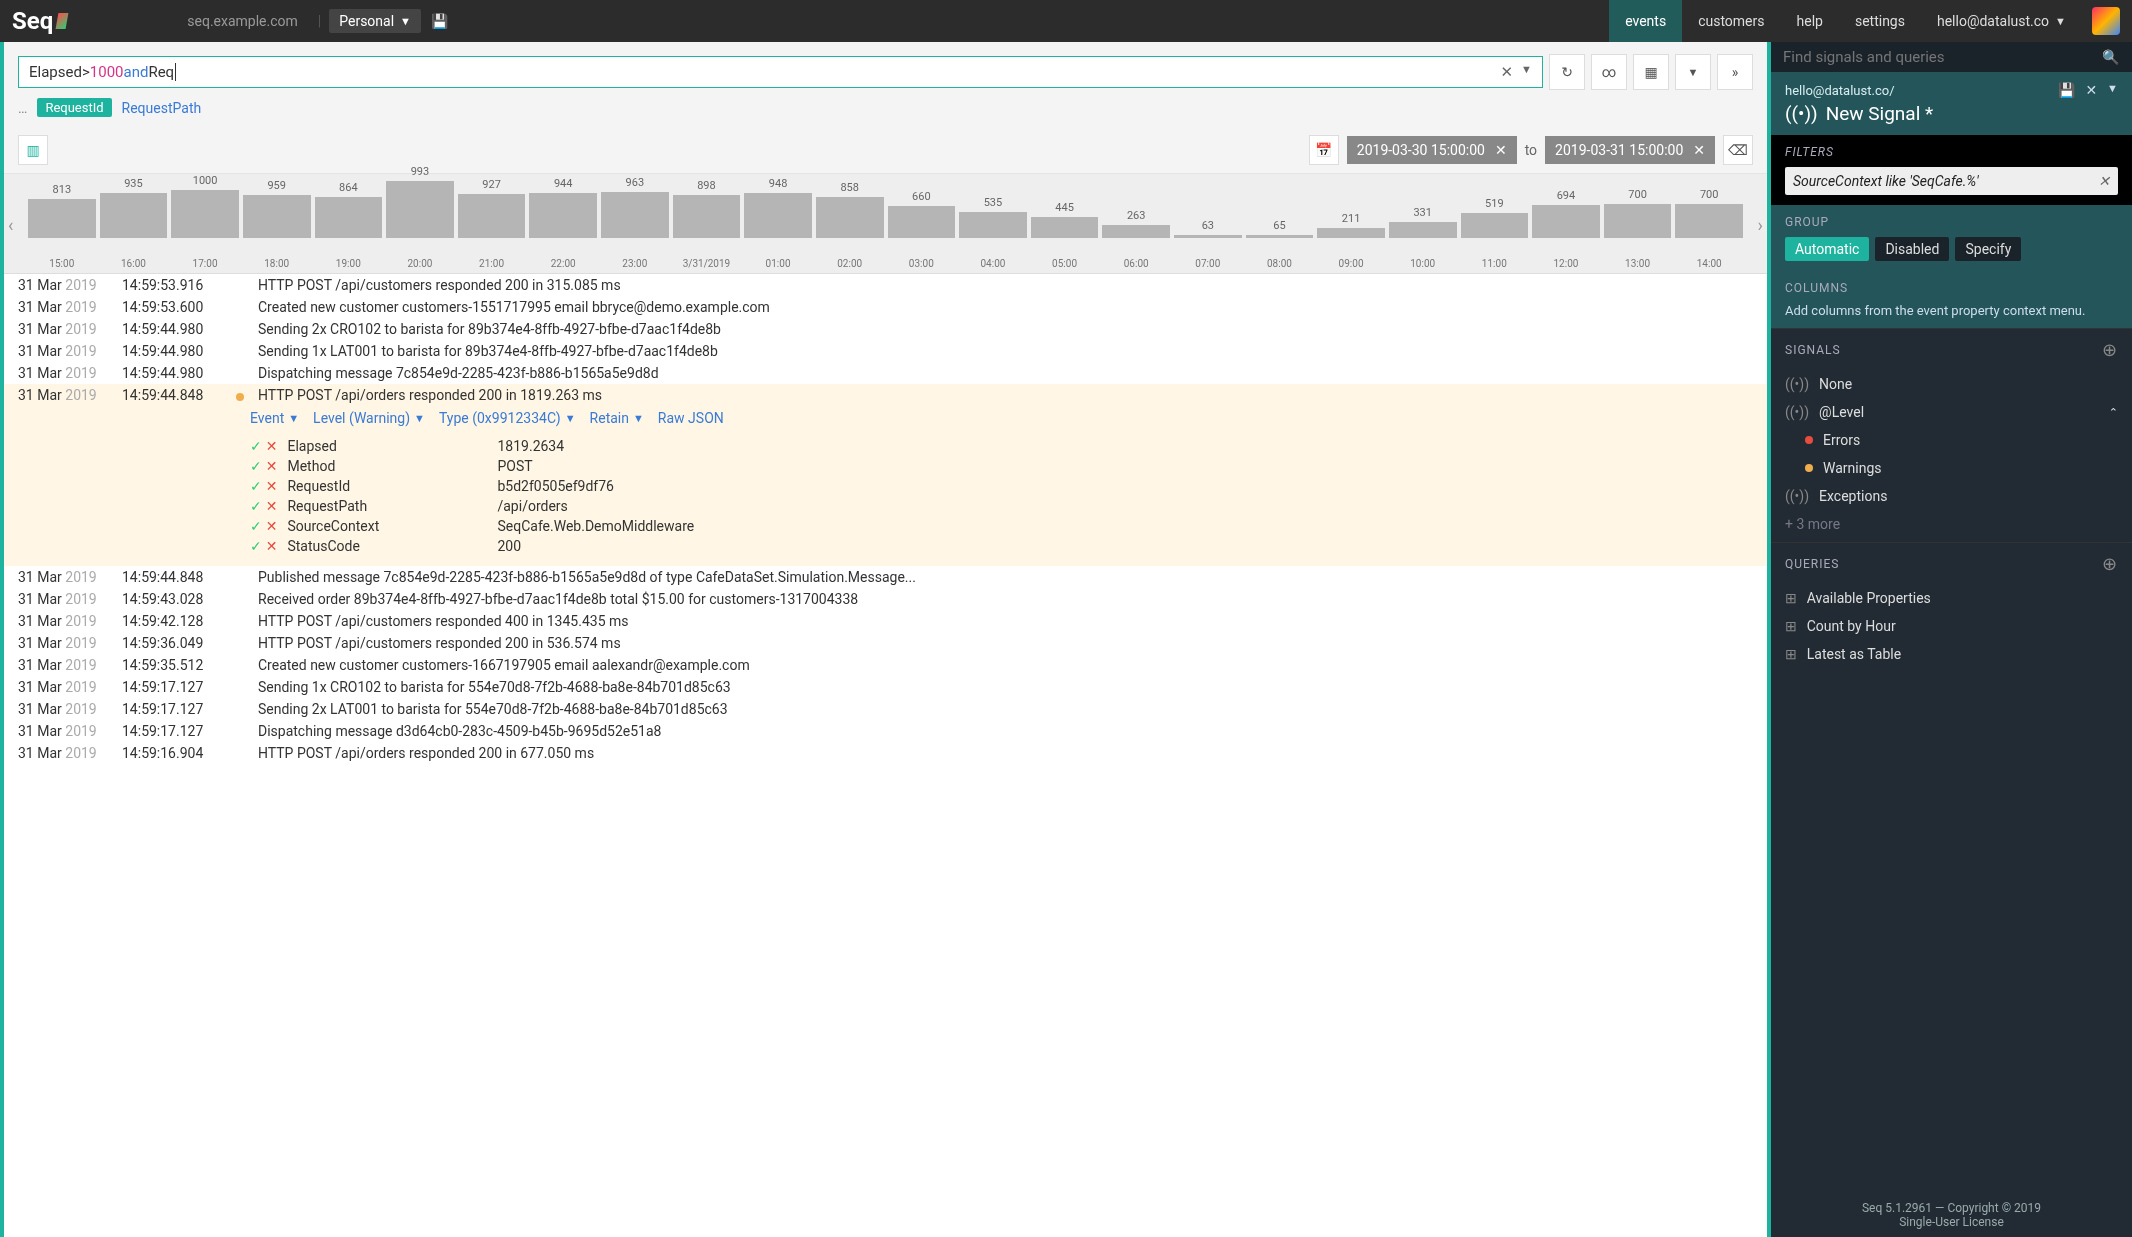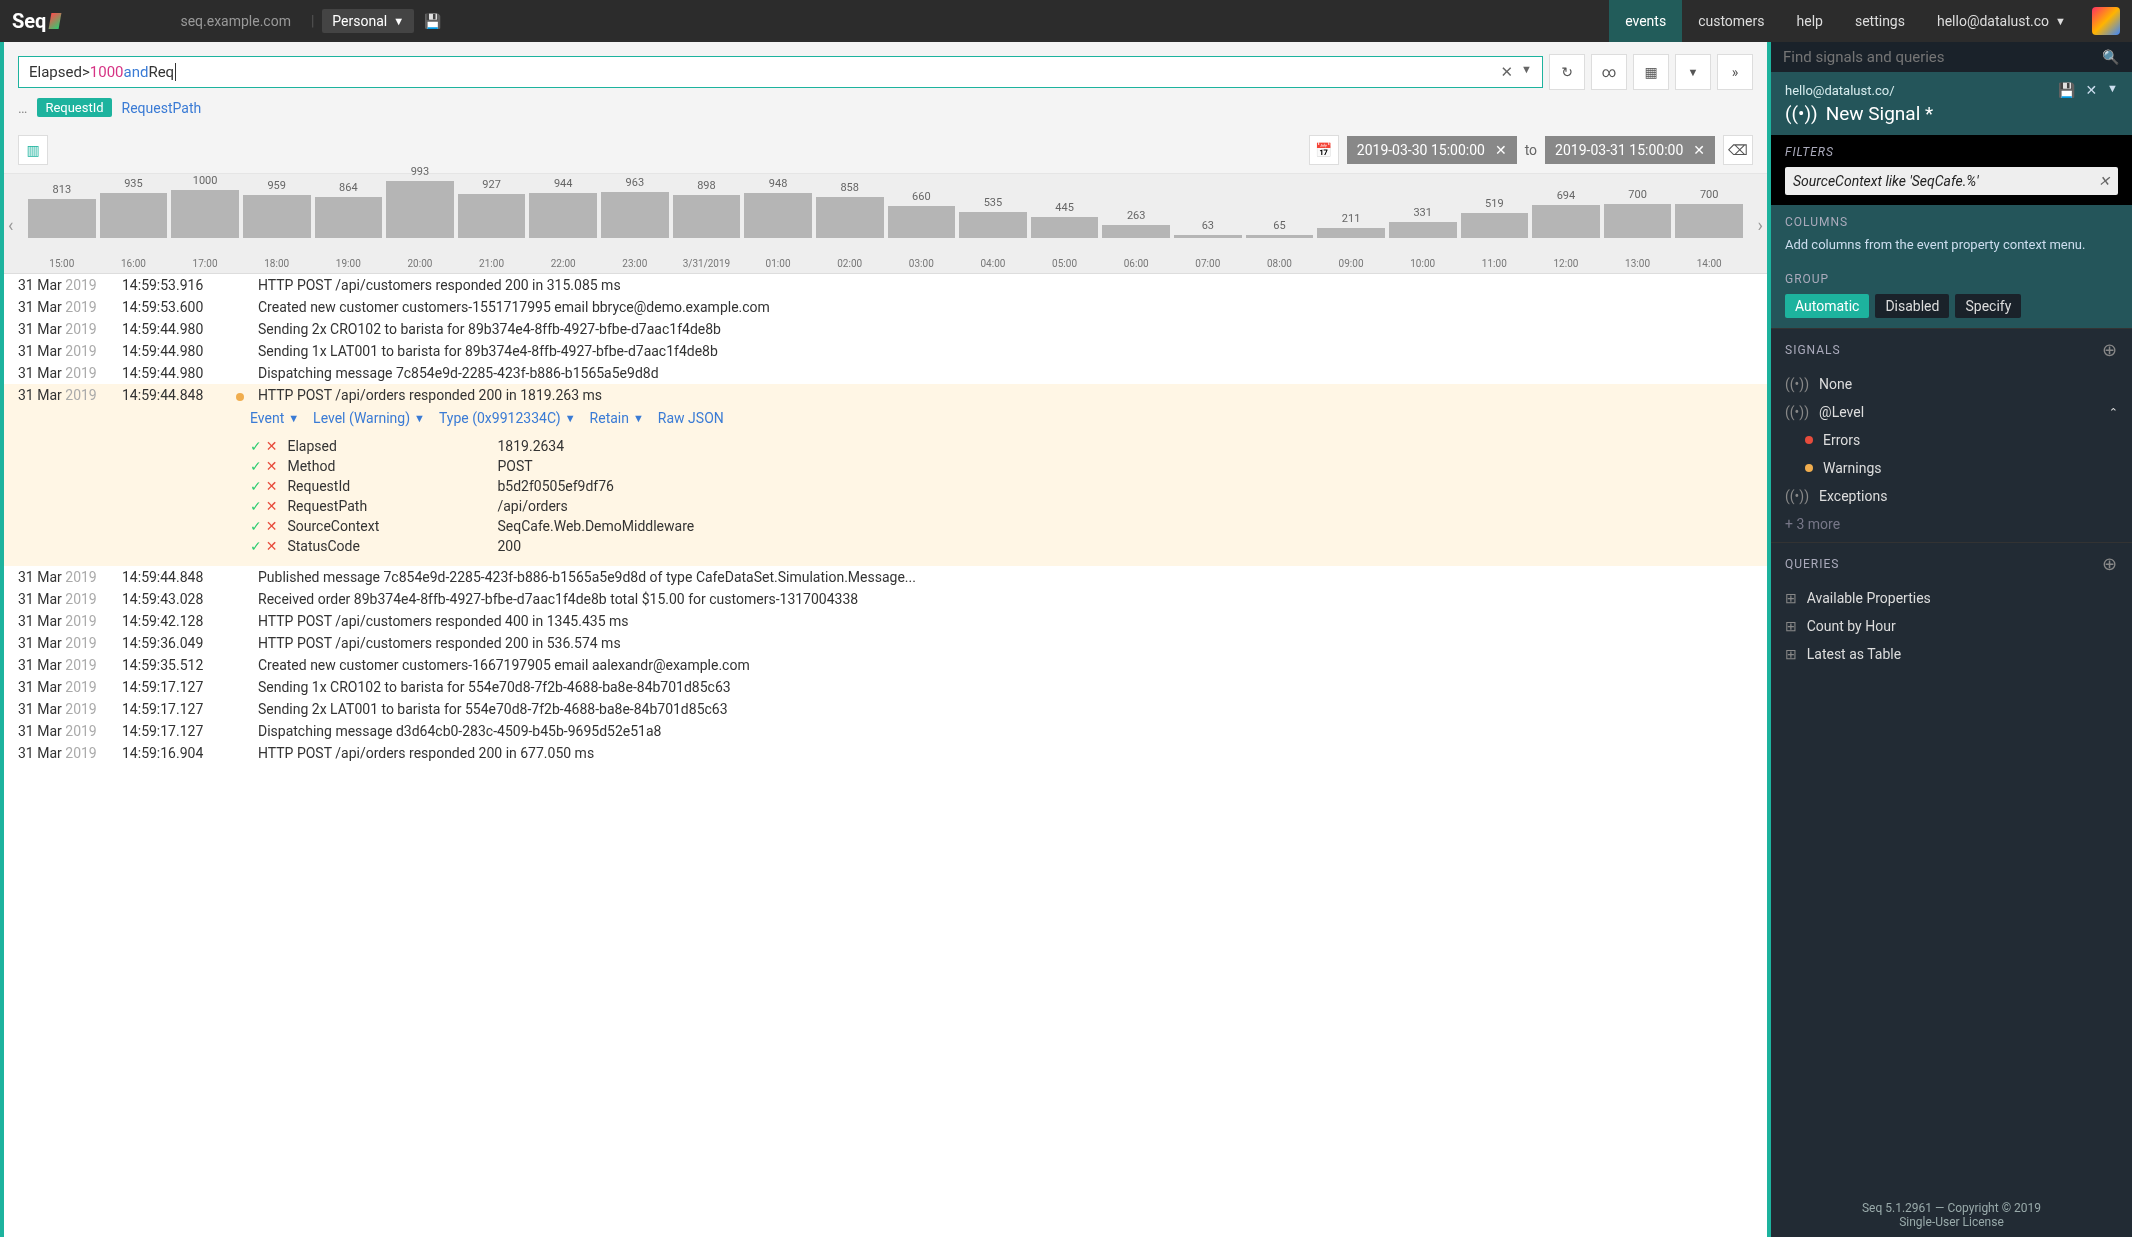--- a/index.html
+++ b/index.html
@@ -1,21 +1,21 @@
 <!DOCTYPE html>
 <html><head>
 <meta charset="utf-8">
 <style>
 * { margin: 0; padding: 0; box-sizing: border-box; font-family: -apple-system, BlinkMacSystemFont, "Segoe UI", Roboto, sans-serif; }
 body { background: #fff; font-size: 14px; color: #333; overflow: hidden; }
 .app { display: flex; flex-direction: column; height: 100vh; }
 
 
 .topnav { background: #2c2c2c; color: #ccc; display: flex; align-items: center; height: 42px; padding: 0 12px; }
-.logo { font-size: 20px; font-weight: 700; color: #fff; margin-right: 120px; display:flex; align-items:center; gap:4px;}
+.logo { font-size: 24px; font-weight: 700; color: #fff; margin-right: 120px; display:flex; align-items:center; gap:4px;}
 .logo-mark { width:10px; height:16px; background: linear-gradient(135deg,#ff4c4c,#2ecc71); transform: skewX(-10deg); display:inline-block; }
 .host { color: #999; font-size: 14px; margin-right: 12px; }
 .sep { color:#555; margin: 0 8px; }
 .workspace-pill { background:#444; color:#fff; padding: 4px 10px; border-radius:2px; display:flex; align-items:center; gap:6px; cursor:pointer; }
 .topnav-spacer { flex:1; }
 .topnav-links { display:flex; align-items:stretch; height:100%; }
 .topnav-link { padding: 0 16px; display:flex; align-items:center; color:#ddd; cursor:pointer; }
 .topnav-link.active { background:#225c5a; color:#fff; }
 .avatar { width:28px; height:28px; background: linear-gradient(135deg,#ff2e63,#ffb400,#3a86ff); border-radius:4px; margin-left:10px; }
 
@@ -459,31 +459,31 @@
         </div>
       </div>
       <div class="sec" style="background:#000000;font-style:italic;">
         <div class="sec-t">FILTERS</div>
         <div class="filter-box">
           <span>SourceContext like 'SeqCafe.%'</span>
           <span class="fx">✕</span>
         </div>
       </div>
       <div class="sec" style="background:#24555a;">
-        <div class="sec-t">COLUMNS</div>
-        <div style="color:#cde;font-size:13px;">Add columns from the event property context menu.</div>
-      </div>
-      <div class="sec" style="background:#24555a;">
         <div class="sec-t">GROUP</div>
         <div class="grp-btns" id="grpbtns">
             <div class="grp-btn active">Automatic</div>
             <div class="grp-btn dark">Disabled</div>
             <div class="grp-btn dark">Specify</div>
           </div>
       </div>
+      <div class="sec" style="background:#24555a;">
+        <div class="sec-t">COLUMNS</div>
+        <div style="color:#cde;font-size:13px;">Add columns from the event property context menu.</div>
+      </div>
 
       <div class="side-sec">
         <div class="side-sec-h">
             <span>SIGNALS</span>
             <span class="plus">⊕</span>
           </div>
         <div id="signals-list">
             <div class="side-item">
               <span class="sicon2">((•))</span>
               <span class="q">None</span>

